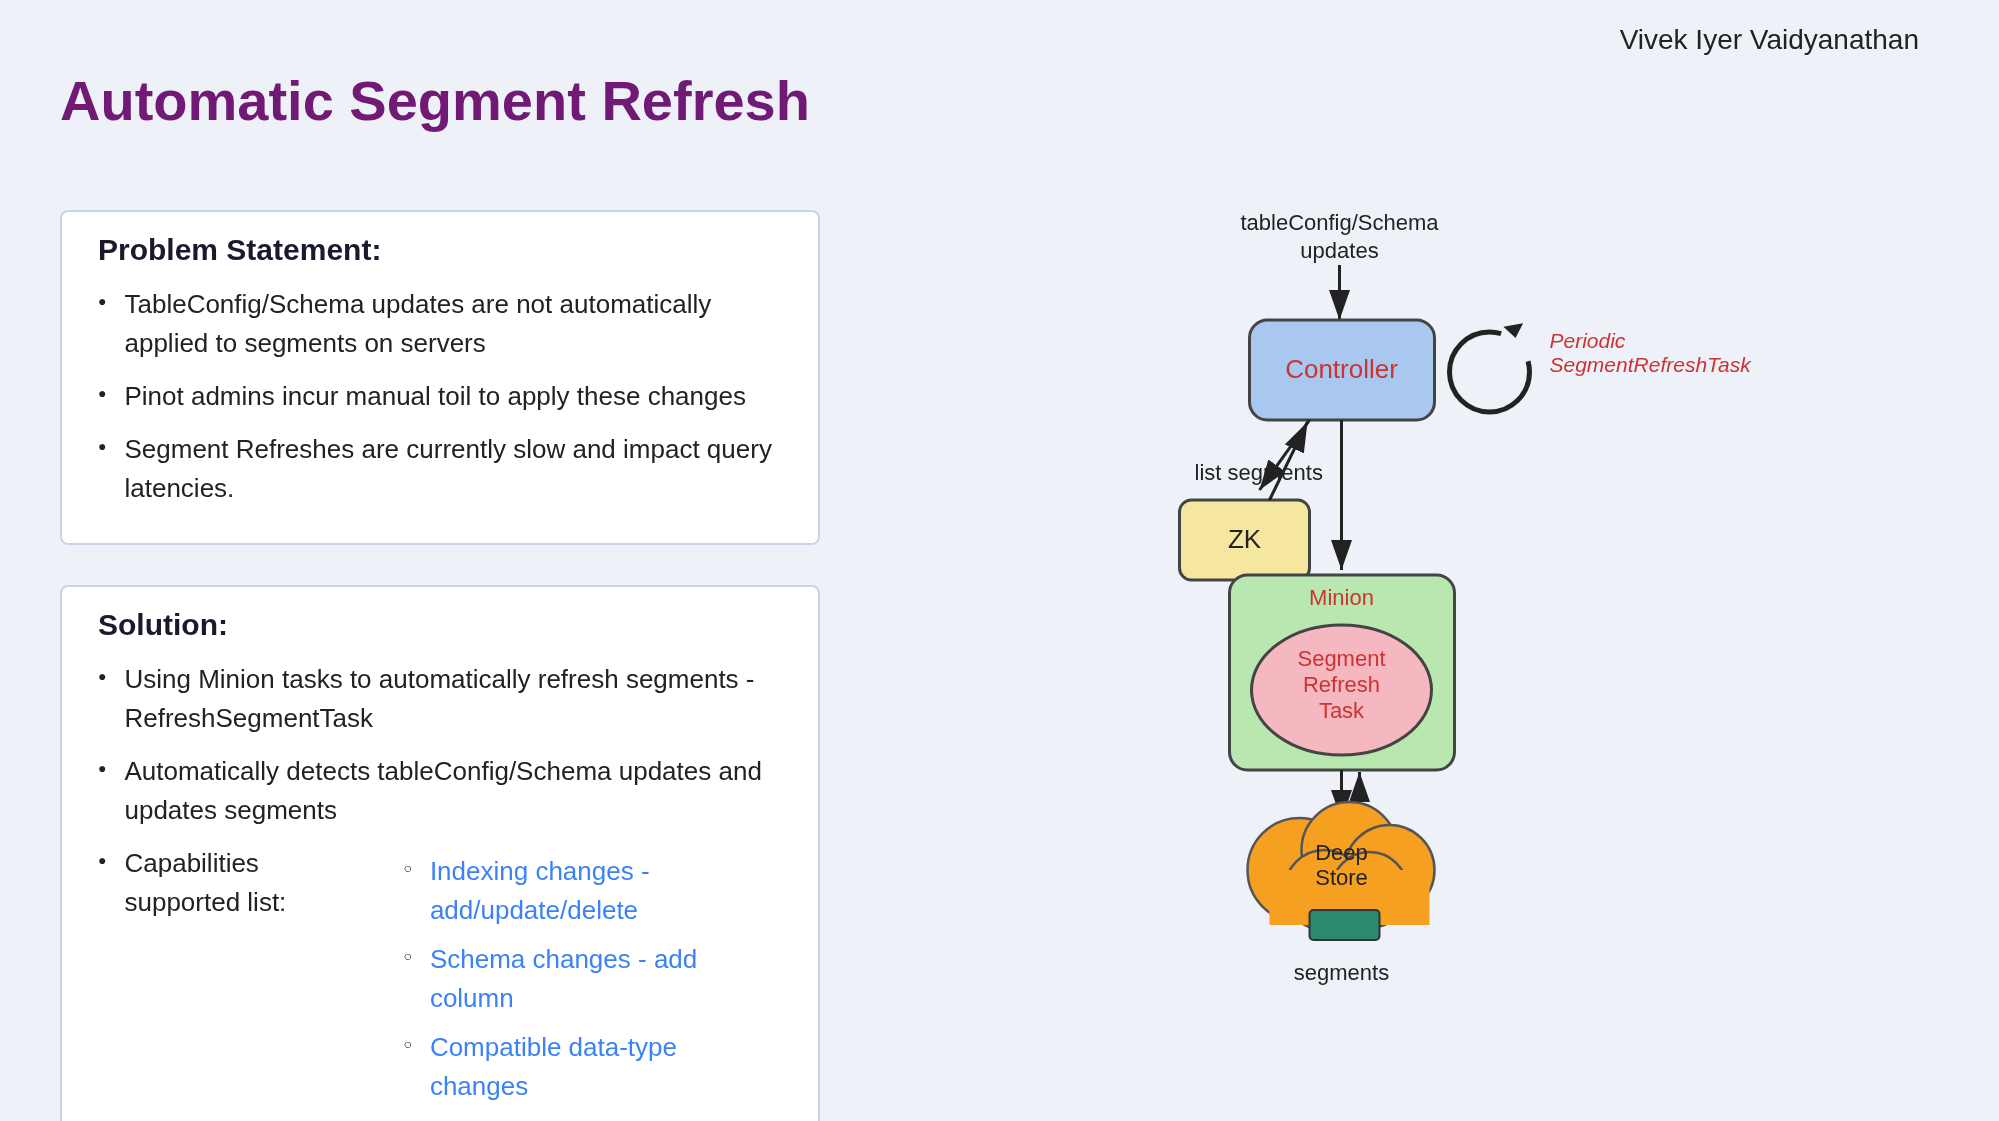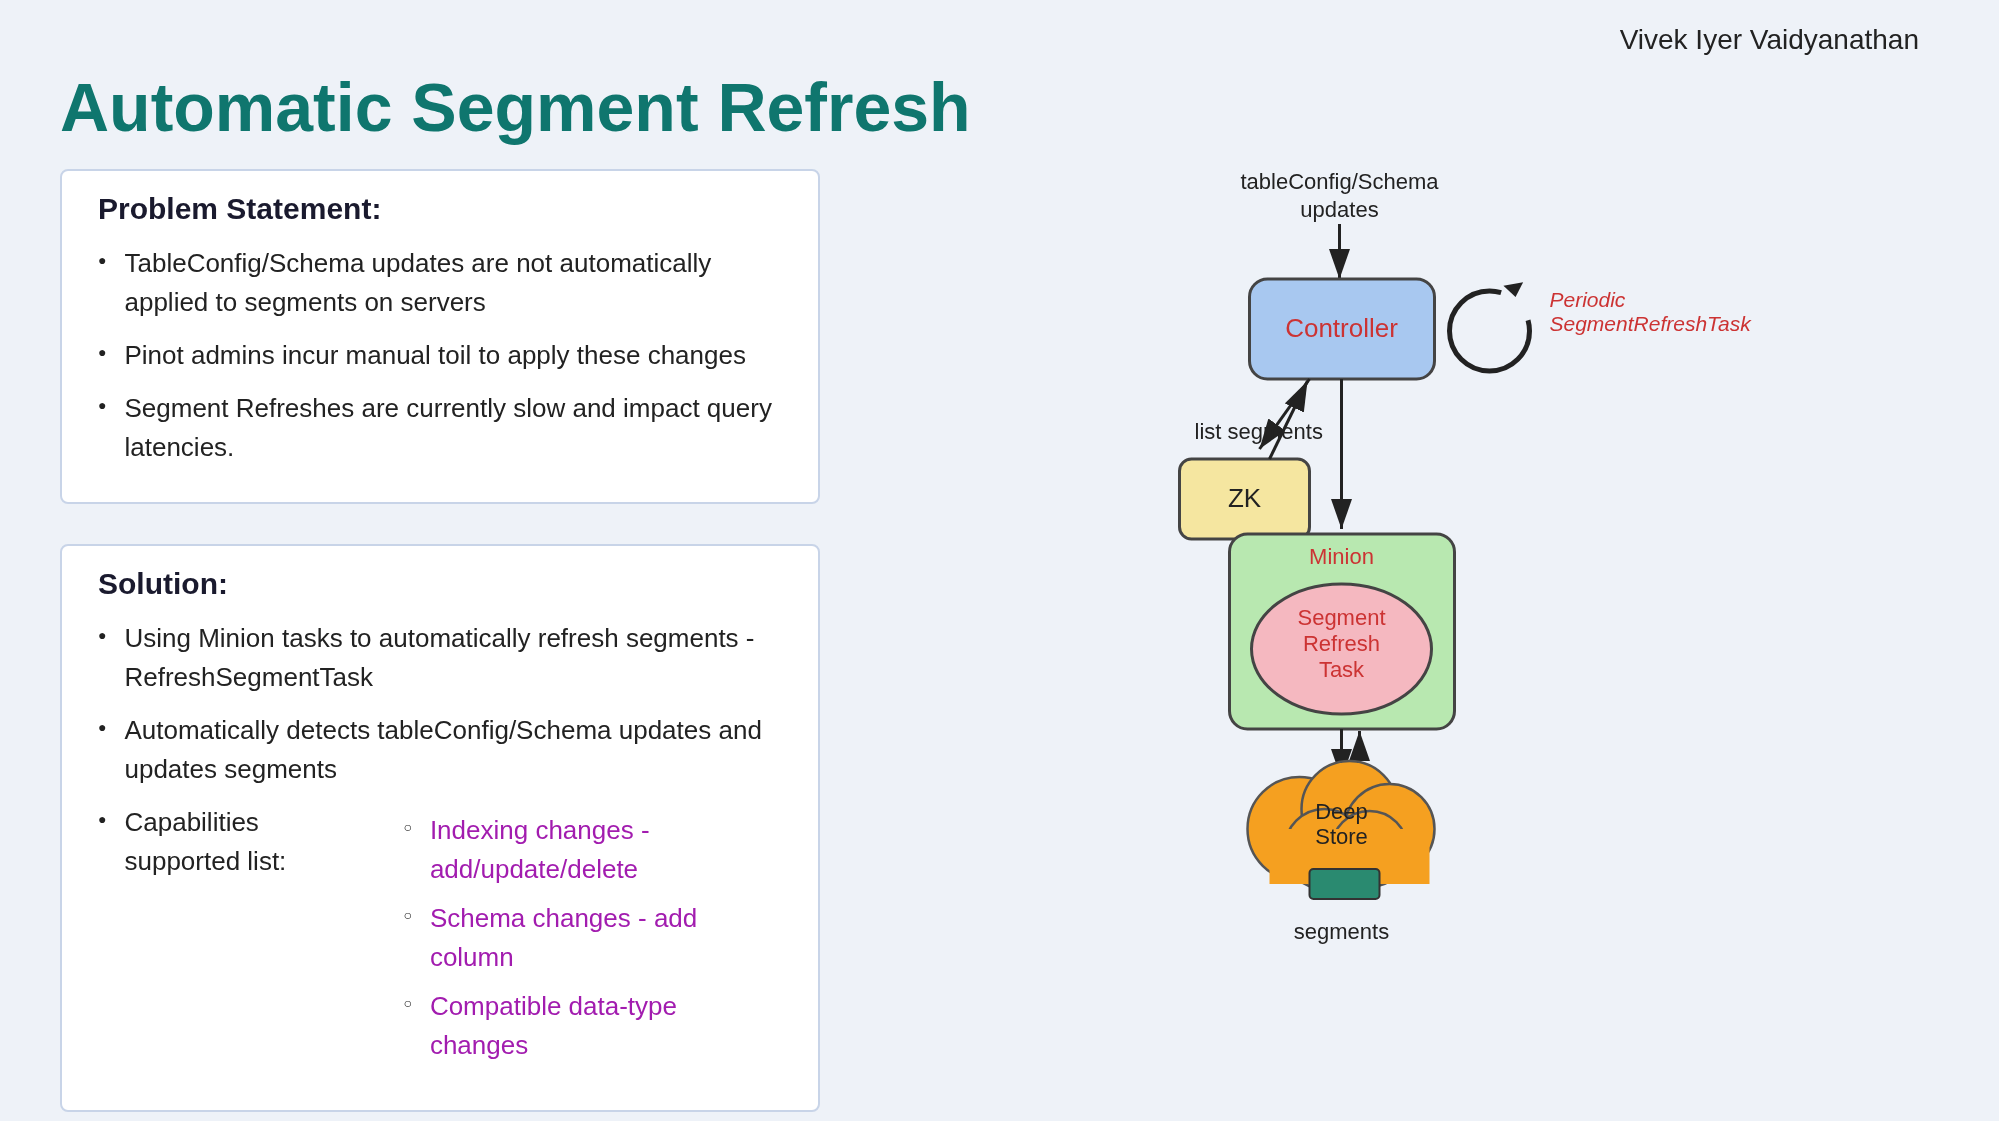--- a/index.html
+++ b/index.html
@@ -24,24 +24,24 @@
     .author {
       position: absolute;
       top: 24px;
       right: 80px;
       font-size: 28px;
       color: #222;
       font-weight: 400;
     }
 
     .main-title {
-      font-size: 68px;
+      font-size: 56px;
       font-weight: 800;
-      color: #0f766e;
-      margin-bottom: 24px;
+      color: #701a75;
+      margin-bottom: 78px;
       margin-top: 30px;
       line-height: 1.1;
     }
 
     .content-area {
       display: flex;
       gap: 60px;
       align-items: flex-start;
     }
 
@@ -94,21 +94,21 @@
       list-style: none;
       padding: 0;
       margin-top: 8px;
       margin-left: 30px;
     }
 
     .sub-list li {
       display: flex;
       align-items: flex-start;
       font-size: 26px;
-      color: #a21caf;
+      color: #3b82f6;
       line-height: 1.5;
       margin-bottom: 10px;
     }
 
     .sub-list li::before {
       content: "○";
       font-size: 14px;
       margin-right: 18px;
       margin-top: 6px;
       flex-shrink: 0;

